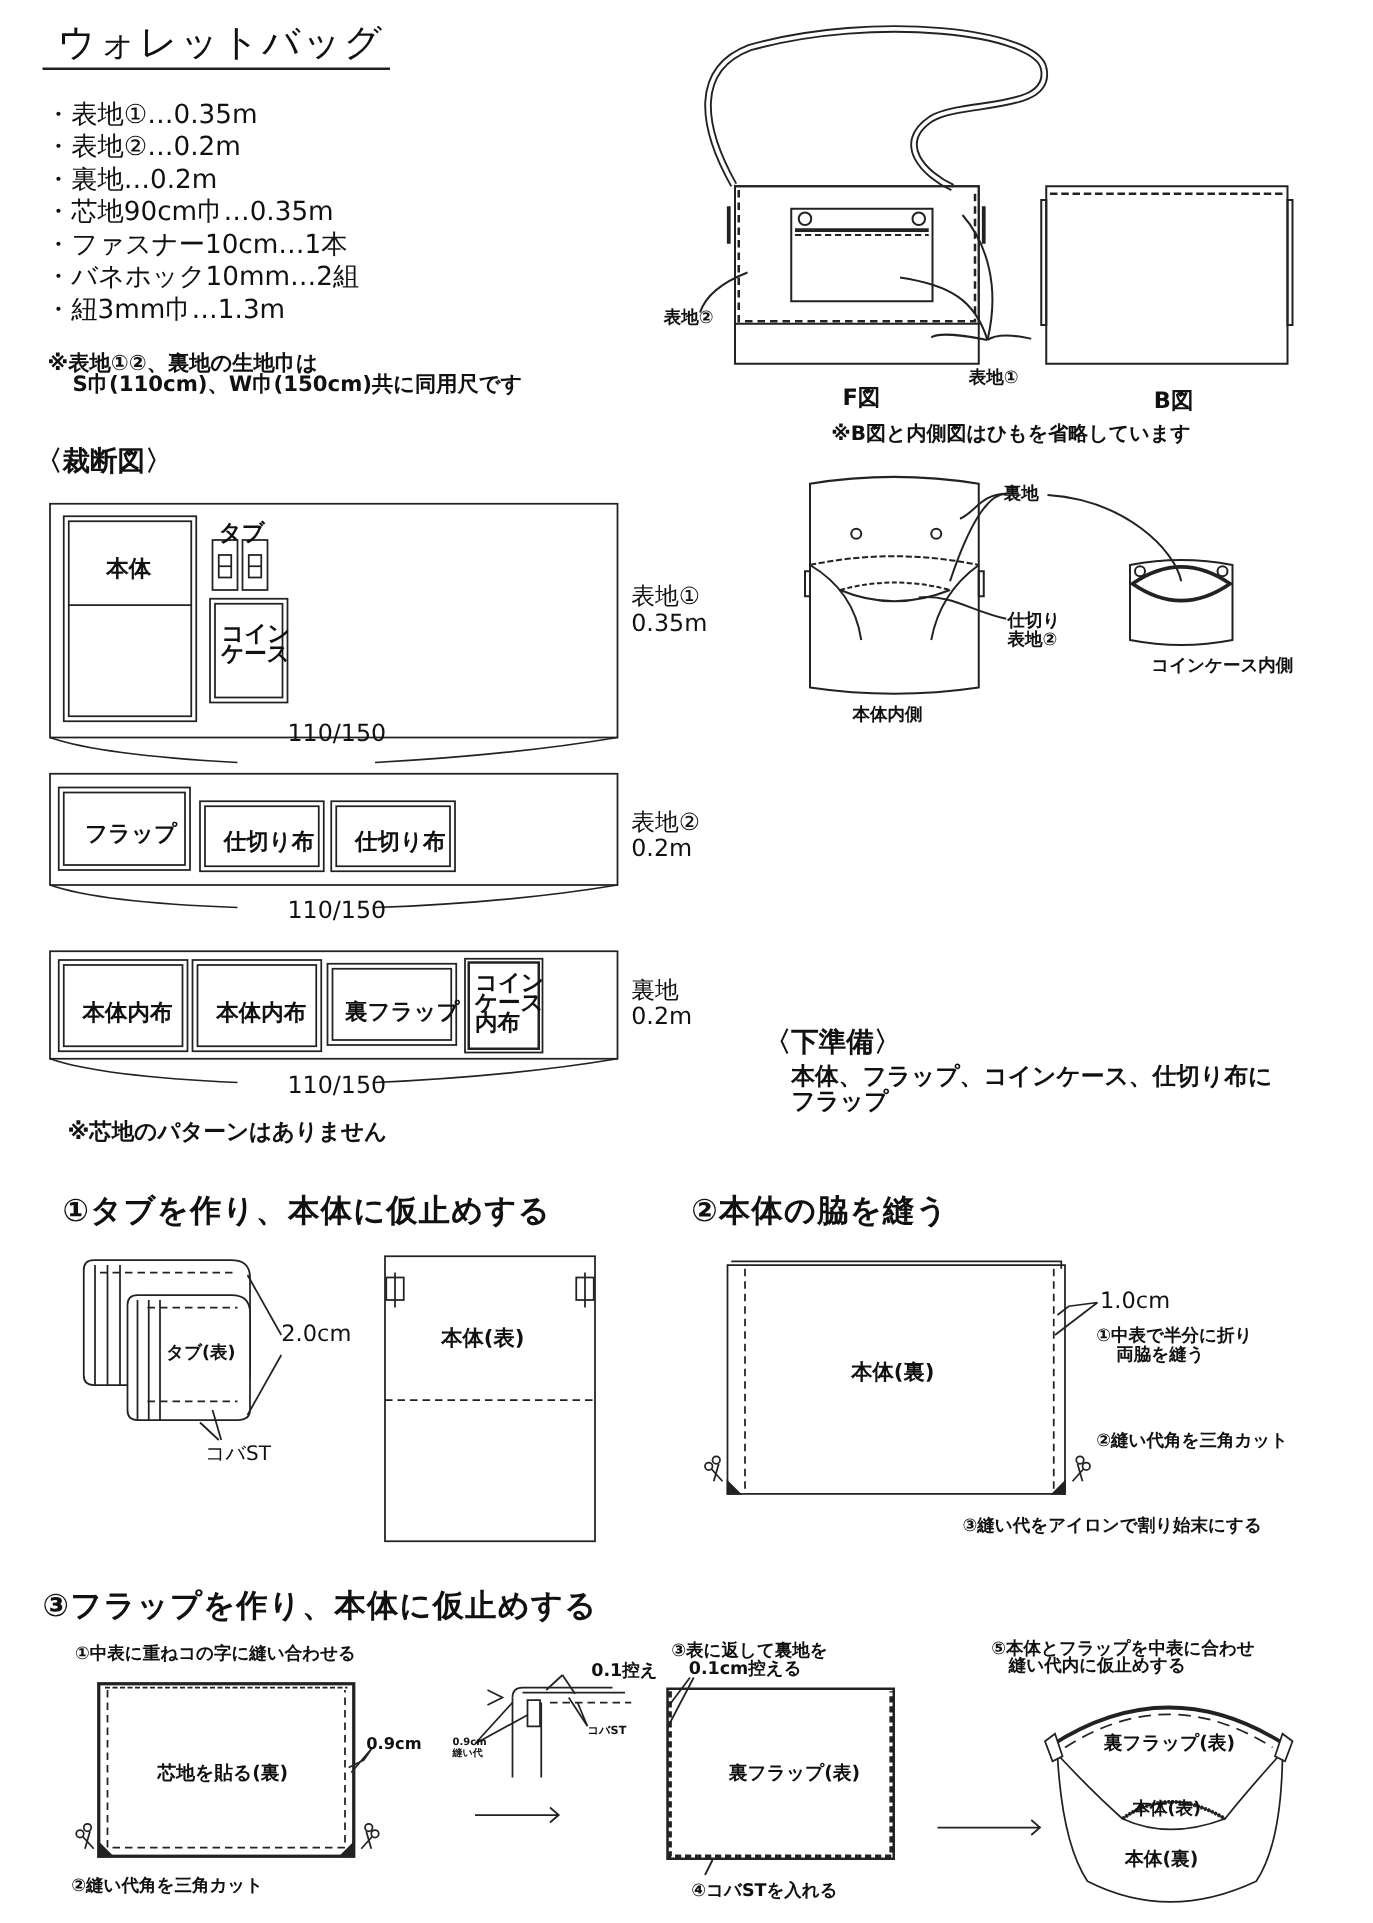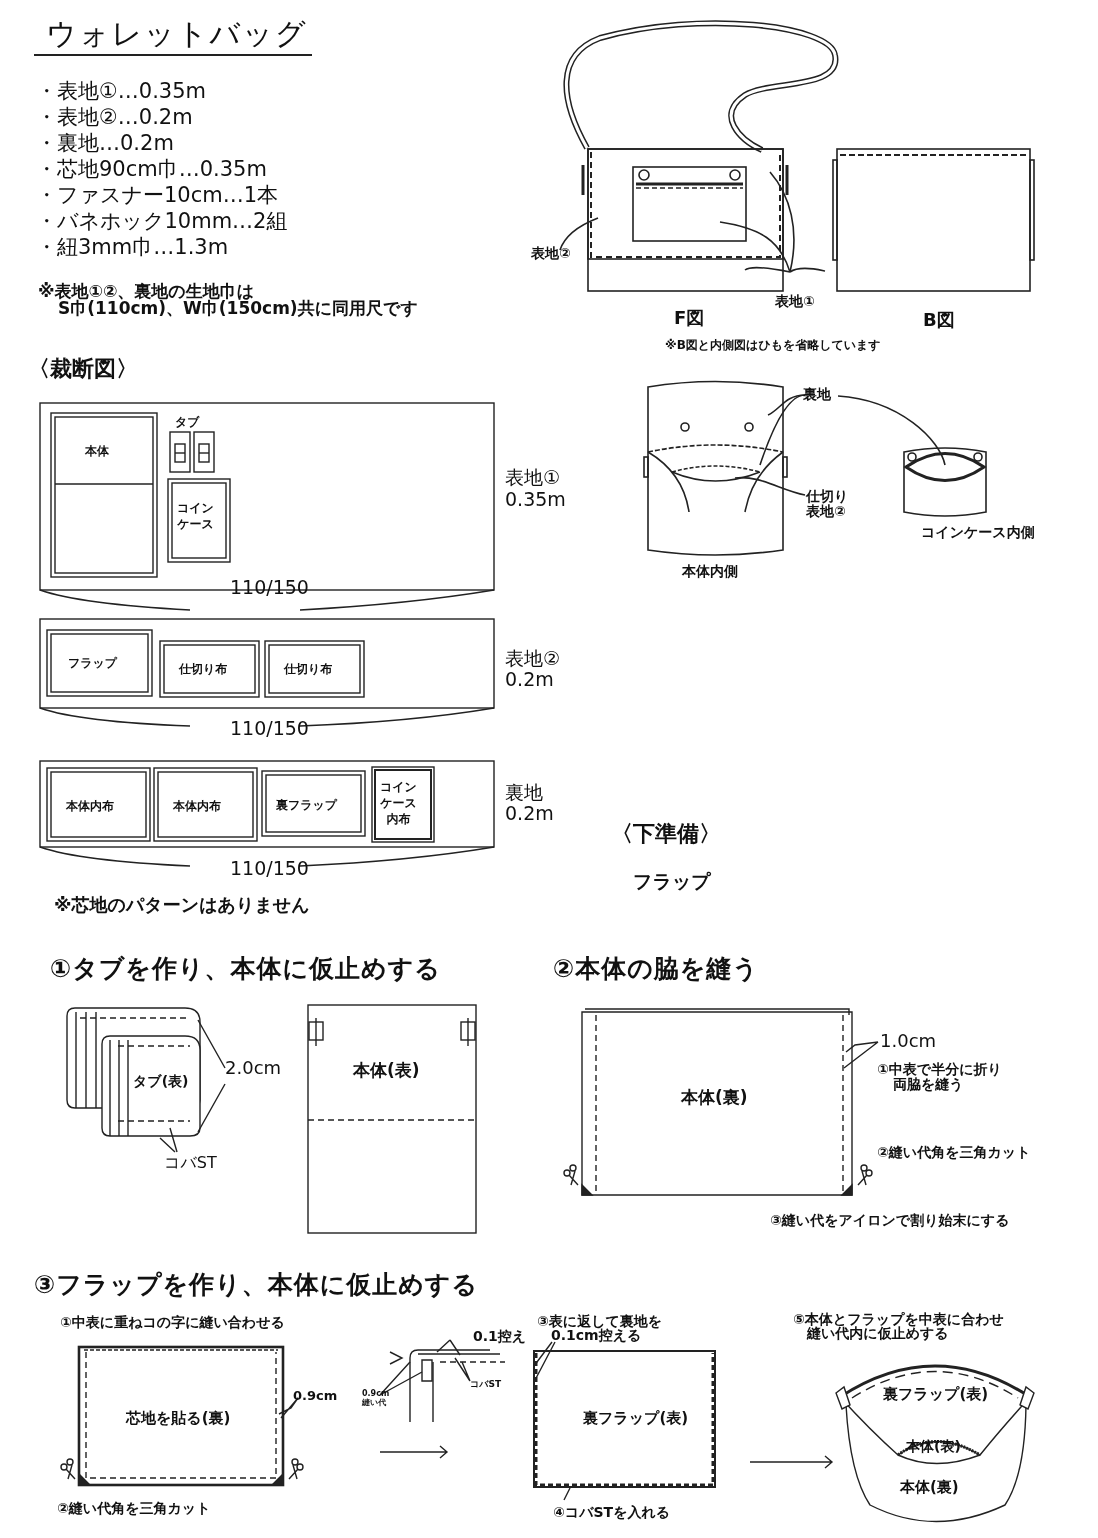--- a/index.html
+++ b/index.html
@@ -5,25 +5,25 @@
   html, body { margin:0; padding:0; background:#ffffff; }
   body { width:1098px; height:1538px; position:relative; overflow:hidden;
          font-family:"DejaVu Sans", "Liberation Sans", sans-serif; color:#111; }
   .abs { position:absolute; white-space:nowrap; }
   .title { left:46px; top:14px; font-size:30px; letter-spacing:2px; }
   .title-rule { left:34px; top:54px; width:278px; height:0; border-top:2px solid #222; }
   .mat { left:36px; font-size:21px; line-height:23px;text-align:right; }
   .note { font-size:17px; line-height:17px; font-weight:bold; }
   .sec { font-size:22px; font-weight:bold; }
   .lbl { font-size:14px; font-weight:bold; }
-  .lbl-sm { font-size:12px; font-weight:bold;text-align:center; }
+  .lbl-sm { font-size:16px; font-weight:bold;text-align:center; }
   .fab-label { font-size:19px; line-height:21px; }
   .step-title { font-size:25px; font-weight:bold; letter-spacing:1px; }
   svg.full { position:absolute; left:0; top:0; }
-  .piece-label { font-size:12px; font-weight:bold; text-align:center; }
+  .piece-label { font-size:18px; font-weight:bold; text-align:left; }
 </style>
 </head>
 <body>
 
 <div class="abs title">ウォレットバッグ</div>
 <div class="abs title-rule"></div>
 
 <div class="abs mat" style="top:80px">・表地①…0.35m</div>
 <div class="abs mat" style="top:106px">・表地②…0.2m</div>
 <div class="abs mat" style="top:132px">・裏地…0.2m</div>
@@ -178,21 +178,21 @@
   <span>内布</span>
 </div>
 <div class="abs fab-label" style="left:505px; top:782px">裏地</div>
 <div class="abs fab-label" style="left:505px; top:803px">0.2m</div>
 <div class="abs" style="left:230px; top:857px; font-size:19px">110/150</div>
 
 <div class="abs" style="left:54px; top:893px; font-size:18px; font-weight:bold">※芯地のパターンはありません</div>
 
 <div class="abs sec" style="left:611px; top:819px">〈下準備〉</div>
 <div class="abs" style="left:633px; top:851px; font-size:19px; font-weight:bold; line-height:20px">
-  <br>
+  <span>本体、フラップ、コインケース、仕切り布に</span><br>
   <span>フラップ</span>
 </div>
 
 <div class="abs step-title" style="left:50px; top:952px">①タブを作り、本体に仮止めする</div>
 
 <svg class="full" width="1098" height="1538">
   <g fill="none" stroke="#222" stroke-width="1.4">
 
     <g>
       <path d="M75,1008 H185 Q200,1008 200,1022 V1100 Q200,1108 190,1108 H75 Q67,1108 67,1100 V1016 Q67,1008 75,1008 Z"></path>

